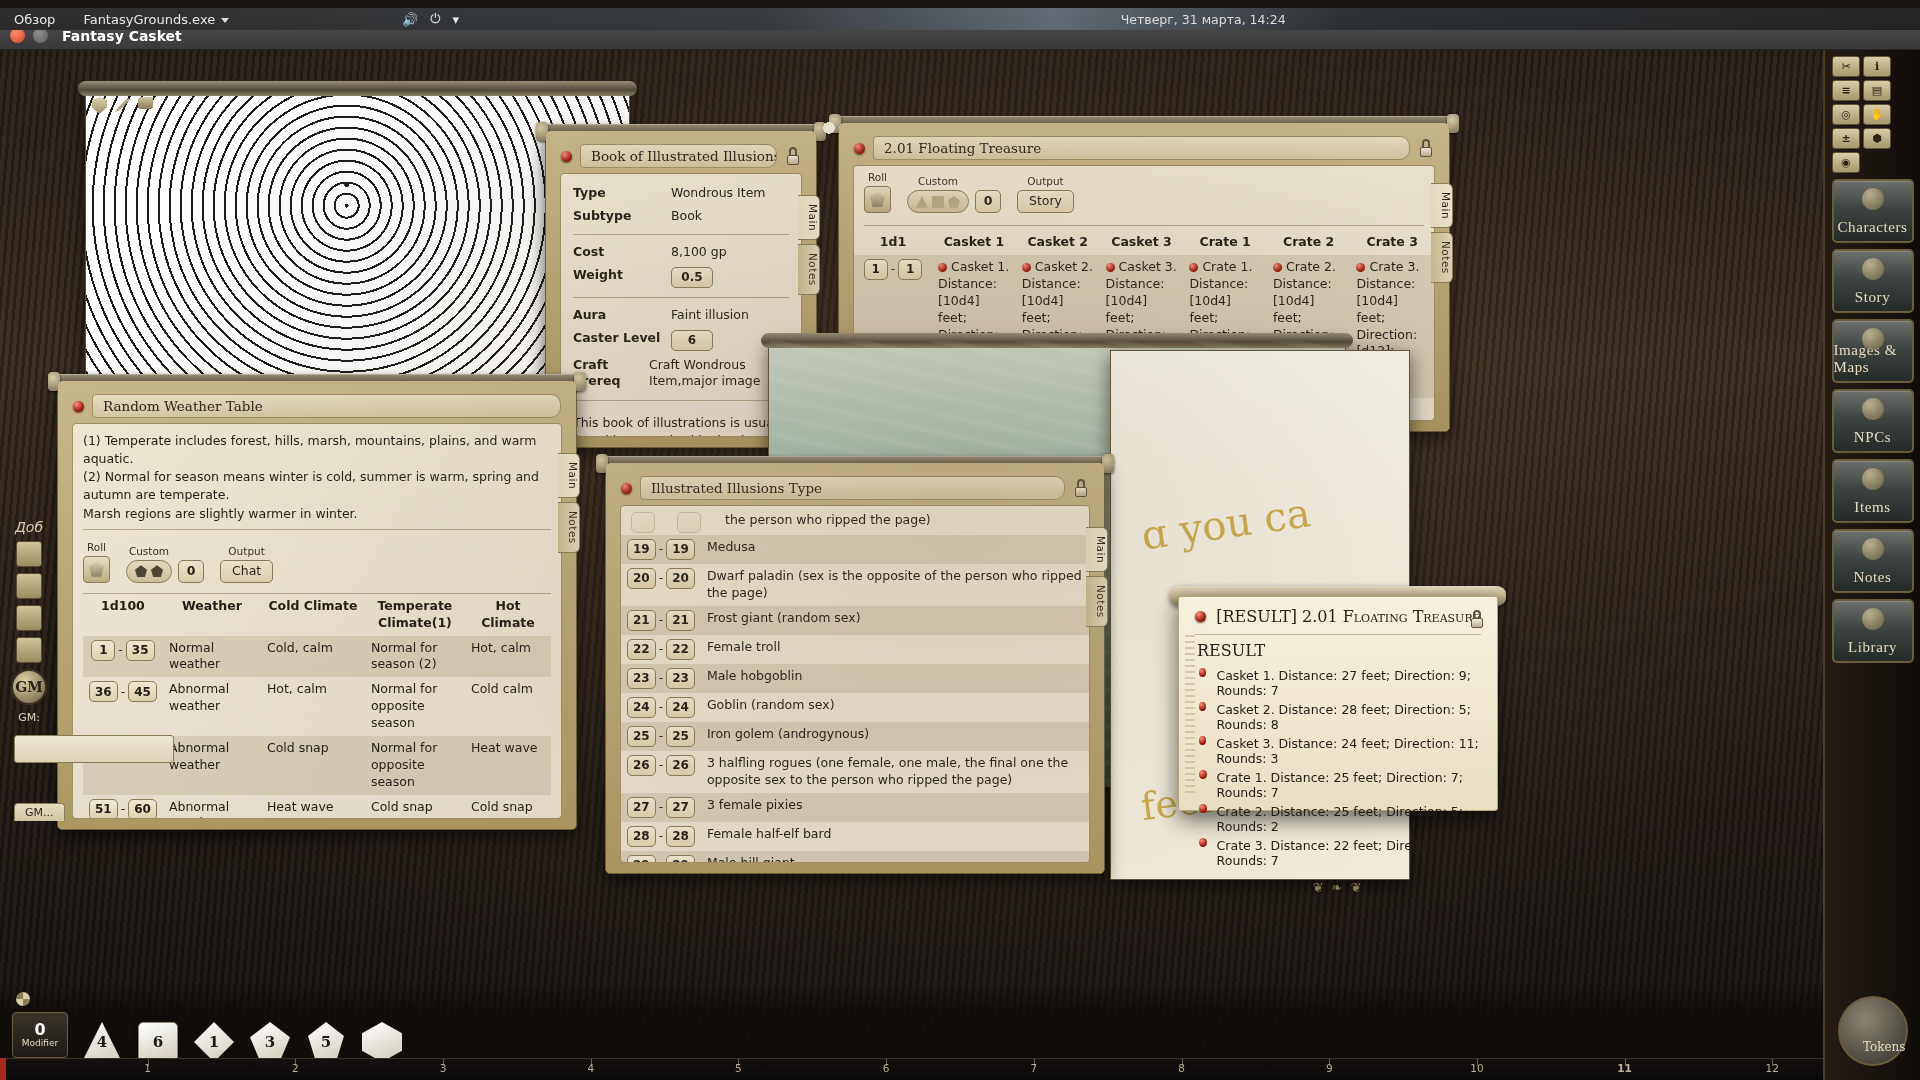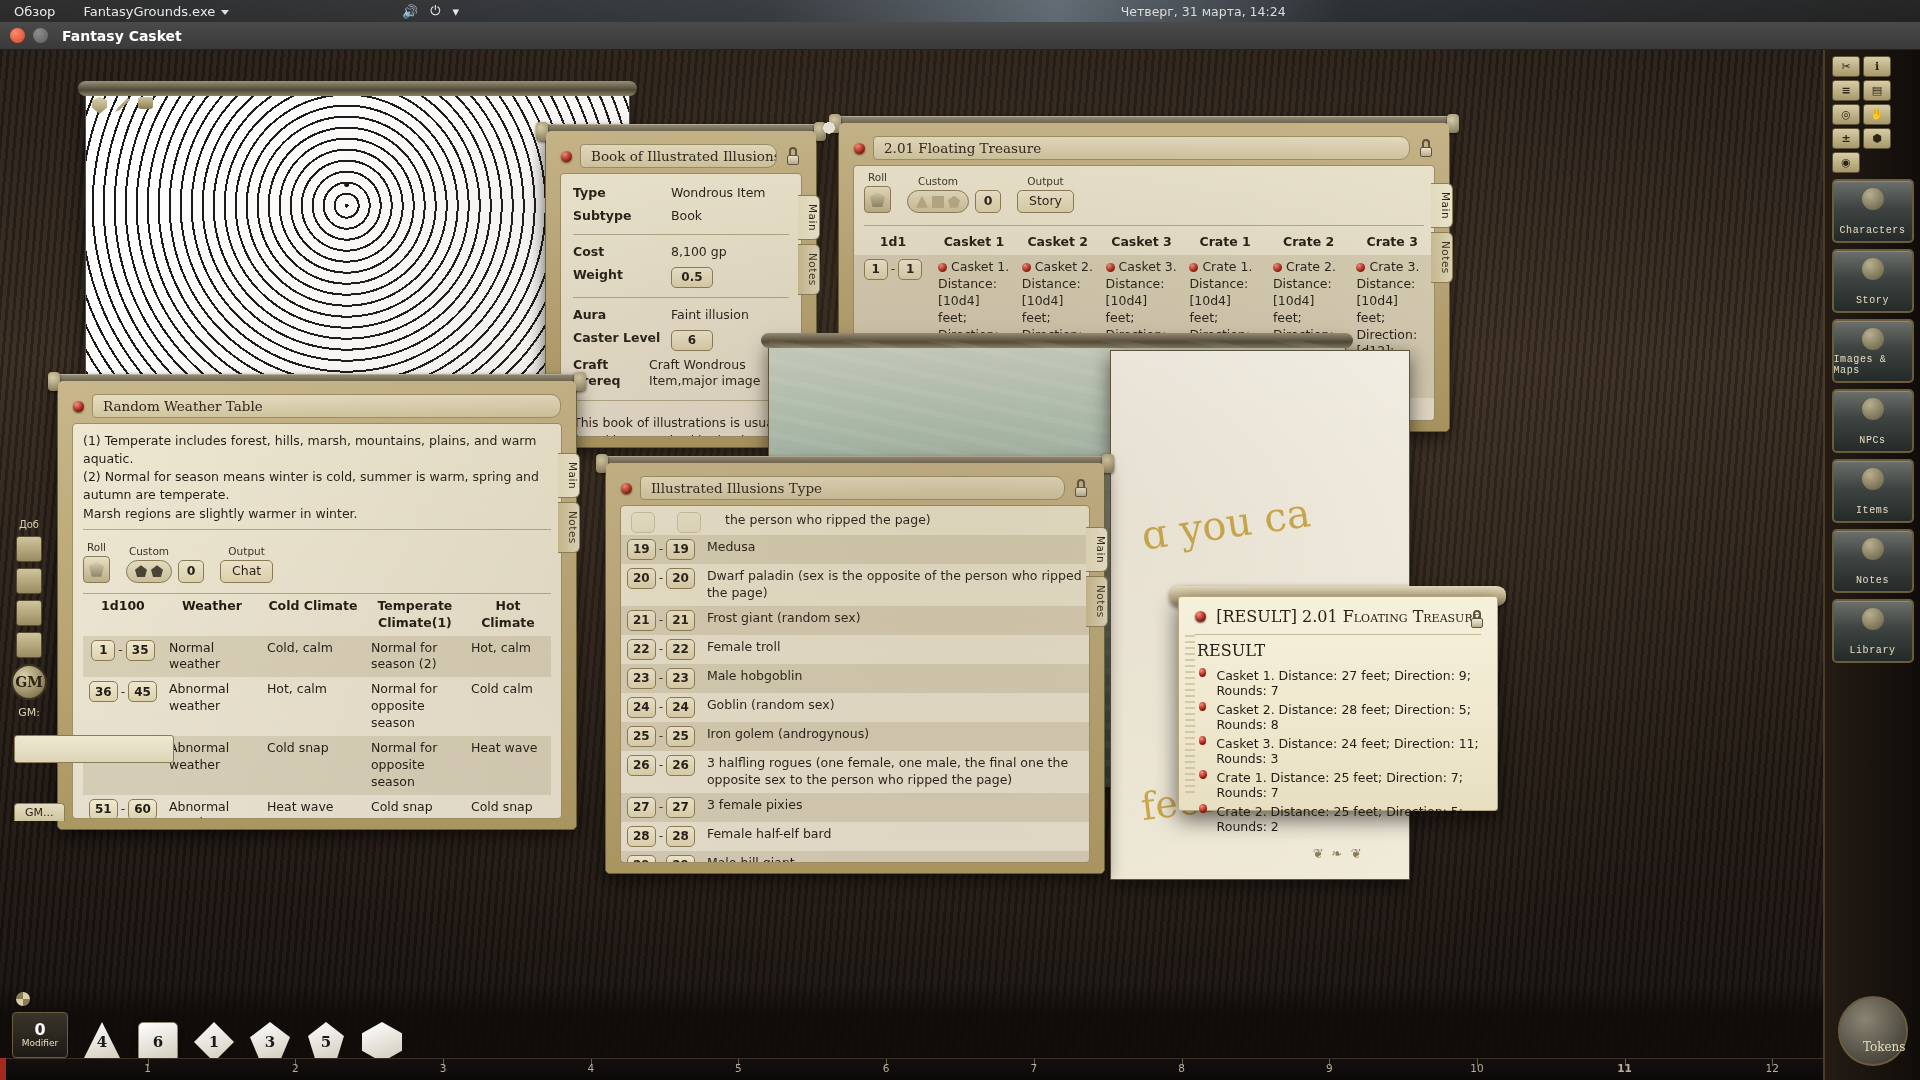--- a/index.html
+++ b/index.html
@@ -5,21 +5,21 @@
   * { box-sizing: border-box; margin:0; padding:0; }
   html,body { width:1920px; height:1080px; overflow:hidden; }
   body {
     font-family: "DejaVu Sans", sans-serif;
     background:#1a1512;
     position:relative;
   }
 
   
   #os-bar {
-    position:absolute; left:0; top:0; width:1920px; height:22px;
+    position:absolute; left:0; top:8px; width:1920px; height:22px;
     background:linear-gradient(#3b3b3b,#1f1f1f);
     color:#e8e8e8; font-size:13px;
     display:flex; align-items:center; z-index:500;
     overflow:hidden;
   }
   #os-bar .grad-overlay{
     position:absolute; inset:0;
     background:linear-gradient(90deg,#2c2c2c 0%,#3a3f44 40%,#6b7680 55%,#2c3136 70%,#232323 100%);
     opacity:.85;
   }
@@ -260,39 +260,39 @@
     position:relative;
     padding-bottom:5px;
   }
   .sb-btn .emb{
     position:absolute; top:7px; left:50%; transform:translateX(-50%);
     width:22px;height:22px;border-radius:50%;
     background:radial-gradient(circle at 35% 30%,#cfc49a,#6d6141);
     opacity:.8;
   }
   .sb-btn span{
-    font-family:Liberation Mono, monospace;
-    font-size:10px; color:#e6dcc0; letter-spacing:.6px;
+    font-family:Liberation Serif, serif;
+    font-size:15px; color:#e6dcc0; letter-spacing:.6px;
   }
   .sb-tokens{
     position:absolute; bottom:14px; left:50%; transform:translateX(-50%);
     width:70px;height:70px;border-radius:50%;
     background:radial-gradient(circle at 38% 32%,#8d8col,#3b3a35);
     background:radial-gradient(circle at 38% 32%,#8a8472,#31302b);
     border:2px solid #6b5c3c;
     display:flex;align-items:flex-end;justify-content:flex-end; padding-bottom:10px;
     font-family:"DejaVu Serif",serif; font-size:12px; color:#e6dcc0;
   }
 
   
   #leftdock{
     position:absolute; left:0; top:515px; width:58px; height:300px; z-index:290;
     display:flex; flex-direction:column; align-items:center; gap:6px; padding-top:4px;
   }
-  .dock-lab{ font-size:10px; color:#d8cdb0;}
+  .dock-lab{ font-size:14px; color:#d8cdb0;font-style:italic;}
   .dock-sq{
     width:26px;height:26px;border-radius:3px;
     background:linear-gradient(180deg,#cfc49b,#9b8c61);
     border:1px solid #574c31;
   }
   .gm-badge{
     width:36px;height:36px;border-radius:50%;
     background:radial-gradient(circle at 35% 30%,#d9cfa6,#6d5f3c);
     border:2px solid #3c3322;
     display:flex;align-items:center;justify-content:center;
@@ -771,20 +771,24 @@
             <span>Casket 3. Distance: 24 feet; Direction: 11; Rounds: 3</span>
           </div>
           <div class="res-line">
             <span class="bullet"></span>
             <span>Crate 1. Distance: 25 feet; Direction: 7; Rounds: 7</span>
           </div>
           <div class="res-line">
             <span class="bullet"></span>
             <span>Crate 2. Distance: 25 feet; Direction: 5; Rounds: 2</span>
           </div>
+          <div class="res-line">
+            <span class="bullet"></span>
+            <span>Crate 3. Distance: 22 feet; Direction: 6; Rounds: 7</span>
+          </div>
         </div>
       <div class="flourish">❦ ❧ ❦</div>
     </div>
   </div>
 
 </div>
 
 <div id="leftdock">
   <span class="dock-lab">Доб</span>
   <span class="dock-sq"></span>

